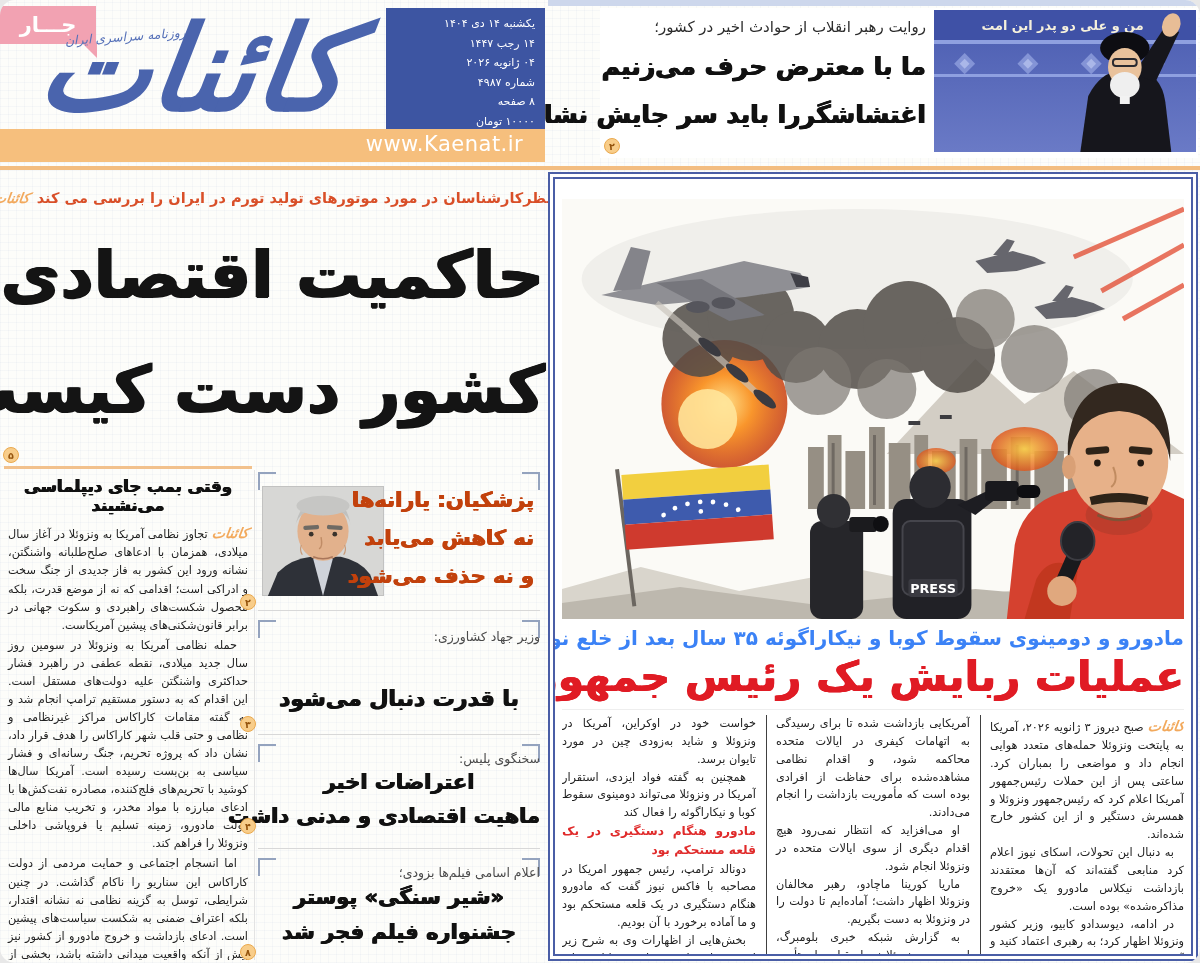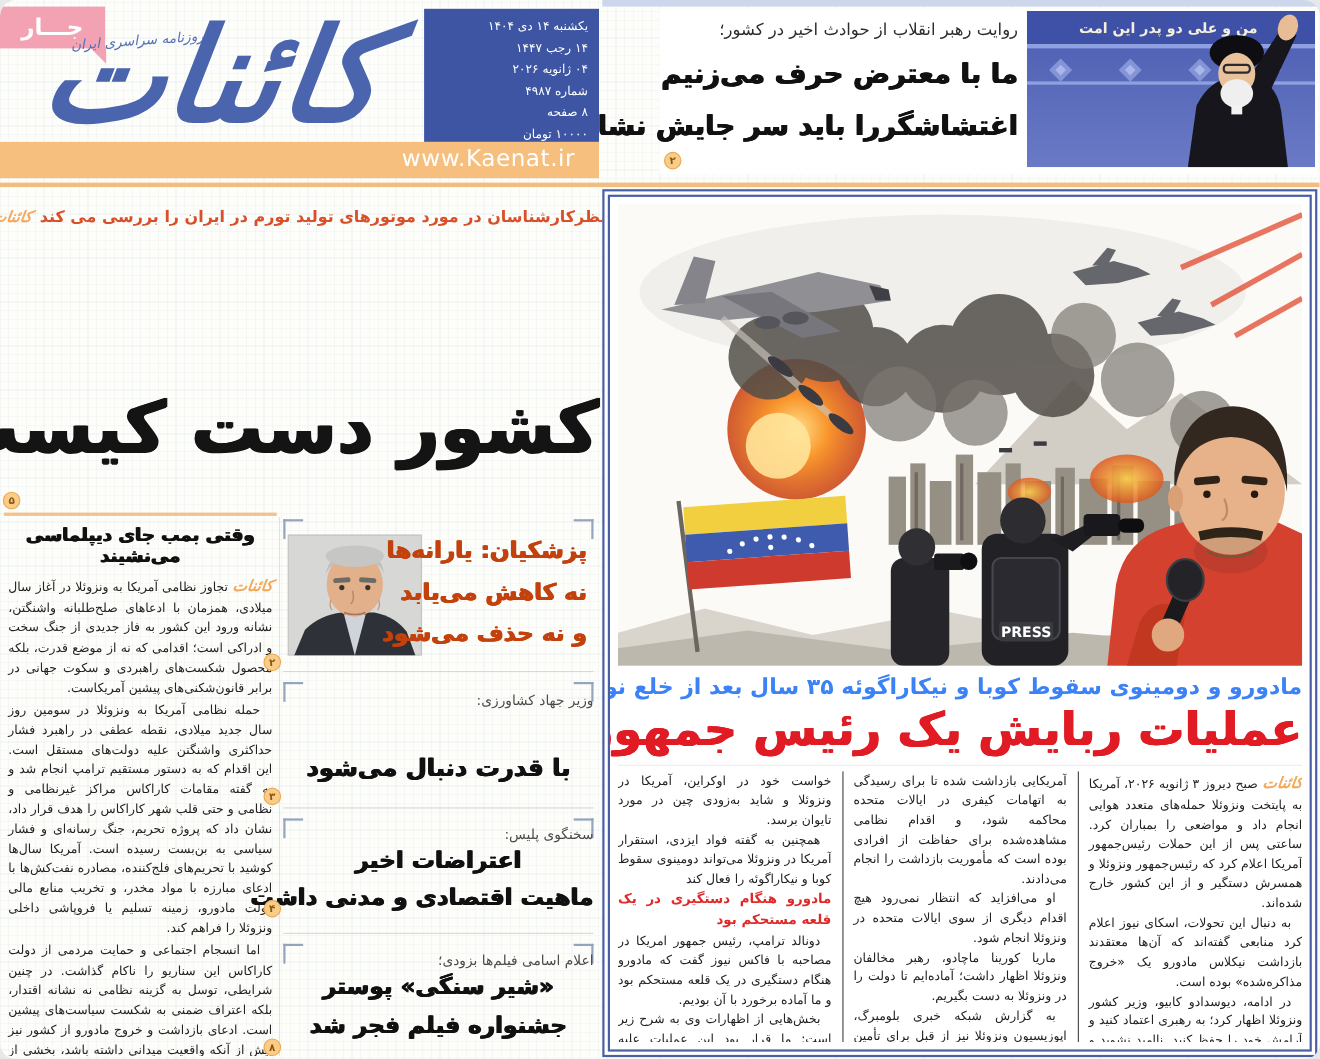--- a/index.html
+++ b/index.html
@@ -96,21 +96,21 @@
   .mid-kicker{position:absolute;width:100%;text-align:right;font-size:12.5px;color:#4a4a4a;}
   .mid-line{position:absolute;width:100%;text-align:center;font-weight:bold;color:#111;white-space:nowrap;}
   .b1-photo{position:absolute;right:auto;left:4px;top:14px;width:122px;height:110px;}
   .b1-line{position:absolute;right:6px;width:150px;text-align:right;font-weight:bold;color:#c2410c;font-size:19.5px;white-space:nowrap;}
 
   
   .vzbox{
     position:absolute;left:548px;top:172px;width:650px;height:789px;
     border:2px solid #4a5ea6;padding:3px;background:#fff;
   }
-  .vzinner{width:100%;height:100%;border:2px solid #4a5ea6;padding:6px 7px;overflow:hidden;}
+  .vzinner{width:100%;height:100%;border:2px solid #4a5ea6;padding:20px 7px;overflow:hidden;}
   .vz-illu{width:100%;height:420px;display:block;}
   .vz-caption{text-align:center;font-weight:bold;font-size:20px;color:#3b82f6;margin:7px 0 2px 0;white-space:nowrap;}
   .vz-headline{text-align:center;font-weight:bold;font-size:42px;color:#e01b24;margin:2px 0 8px 0;white-space:nowrap;}
   .vz-cols{display:flex;direction:rtl;gap:10px;height:252px;overflow:hidden;border-top:1px solid #eee;padding-top:5px;}
   .vz-col{flex:1;font-size:11.3px;line-height:1.58;text-align:justify;color:#222;overflow:hidden;}
   .vz-col.sep{border-left:1px solid #404040;padding-left:9px;}
   .vz-col p{margin:0;}
   .vz-col p.ind{text-indent:10px;}
   .vz-redline{color:#e02a2a;font-weight:bold;font-size:12.2px;}
 </style>
@@ -181,20 +181,21 @@
     <div class="lead-kicker">روایت رهبر انقلاب از حوادث اخیر در کشور؛</div>
     <div class="lead-l1 thick">ما با معترض حرف می‌زنیم</div>
     <div class="lead-l2 thick">اغتشاشگررا باید سر جایش نشاند</div>
   </div>
   <div class="bug" style="left:604px;top:138px;">۲</div>
 
   <div class="main-kicker">
     <span class="txt">نظرکارشناسان در مورد موتورهای تولید تورم در ایران را بررسی می کند</span>
     <span class="minilogo">كائنات</span>
   </div>
+  <div class="main-h main-h1 thick2">حاکمیت اقتصادی</div>
   <div class="main-h main-h2 thick2">کشور دست کیست؟</div>
   <div class="bug" style="left:3px;top:447px;">۵</div>
 
   <div class="left-article">
     <h2 class="thick">وقتی بمب جای دیپلماسی می‌نشیند</h2>
     <p><span class="minilogo">كائنات</span>
        <span>تجاوز نظامی آمریکا به ونزوئلا در آغاز سال میلادی، همزمان با ادعاهای صلح‌طلبانه واشنگتن، نشانه ورود این کشور به فاز جدیدی از جنگ سخت و ادراکی است؛ اقدامی که نه از موضع قدرت، بلکه محصول شکست‌های راهبردی و سکوت جهانی در برابر قانون‌شکنی‌های پیشین آمریکاست.</span></p>
     <p class="ind">حمله نظامی آمریکا به ونزوئلا در سومین روز سال جدید میلادی، نقطه عطفی در راهبرد فشار حداکثری واشنگتن علیه دولت‌های مستقل است. این اقدام که به دستور مستقیم ترامپ انجام شد و به گفته مقامات کاراکاس مراکز غیرنظامی و نظامی و حتی قلب شهر کاراکاس را هدف قرار داد، نشان داد که پروژه تحریم، جنگ رسانه‌ای و فشار سیاسی به بن‌بست رسیده است. آمریکا سال‌ها کوشید با تحریم‌های فلج‌کننده، مصادره نفت‌کش‌ها با ادعای مبارزه با مواد مخدر، و تخریب منابع مالی دولت مادورو، زمینه تسلیم یا فروپاشی داخلی ونزوئلا را فراهم کند.</p>
     <p class="ind">اما انسجام اجتماعی و حمایت مردمی از دولت کاراکاس این سناریو را ناکام گذاشت. در چنین شرایطی، توسل به گزینه نظامی نه نشانه اقتدار، بلکه اعتراف ضمنی به شکست سیاست‌های پیشین است. ادعای بازداشت و خروج مادورو از کشور نیز بیش از آنکه واقعیت میدانی داشته باشد، بخشی از عملیات روانی و جنگ روایت‌هاست. این اقدام در عمل یک کودتای آشکار علیه دولتی مردمی و عضو سازمان ملل محسوب می‌شود که بدعتی خطرناک در مناسبات بین‌المللی به شمار می‌آید.</p>
 

